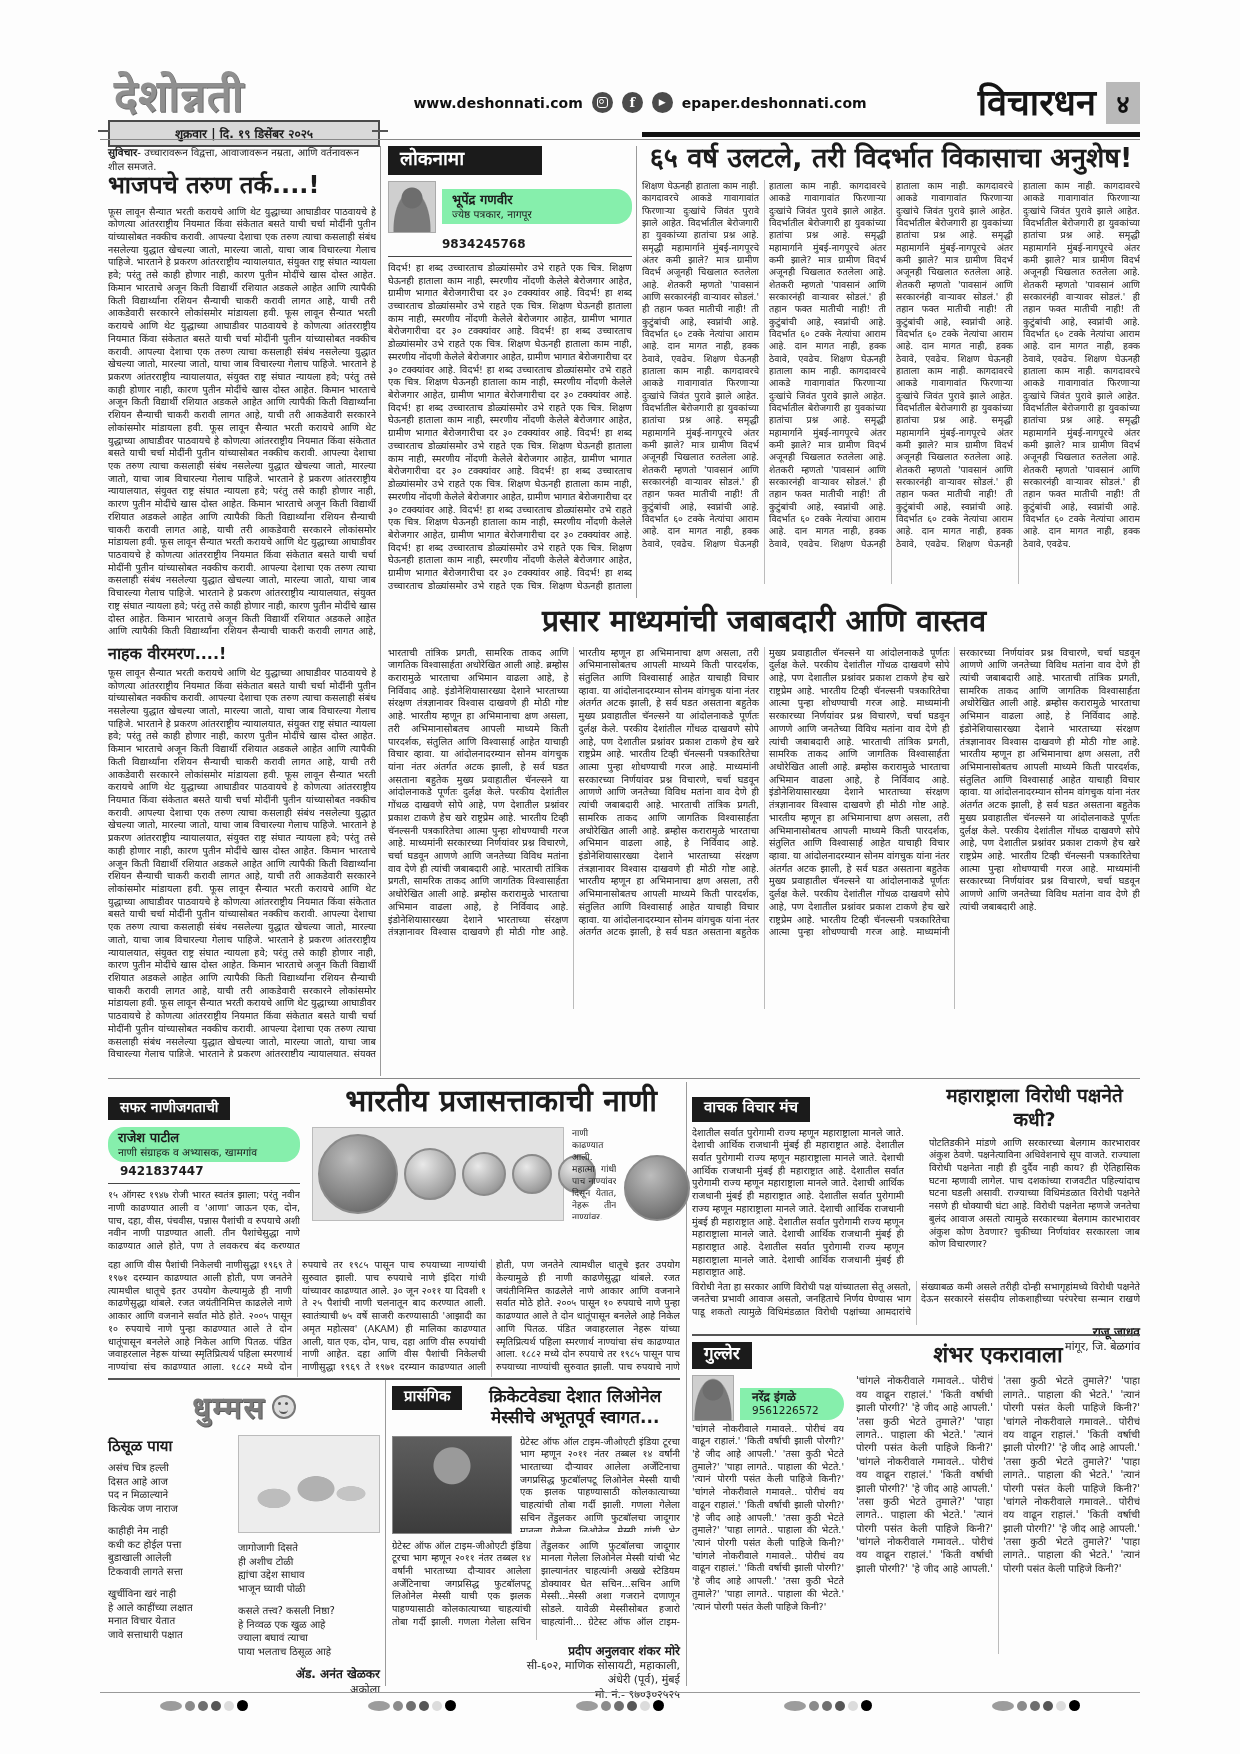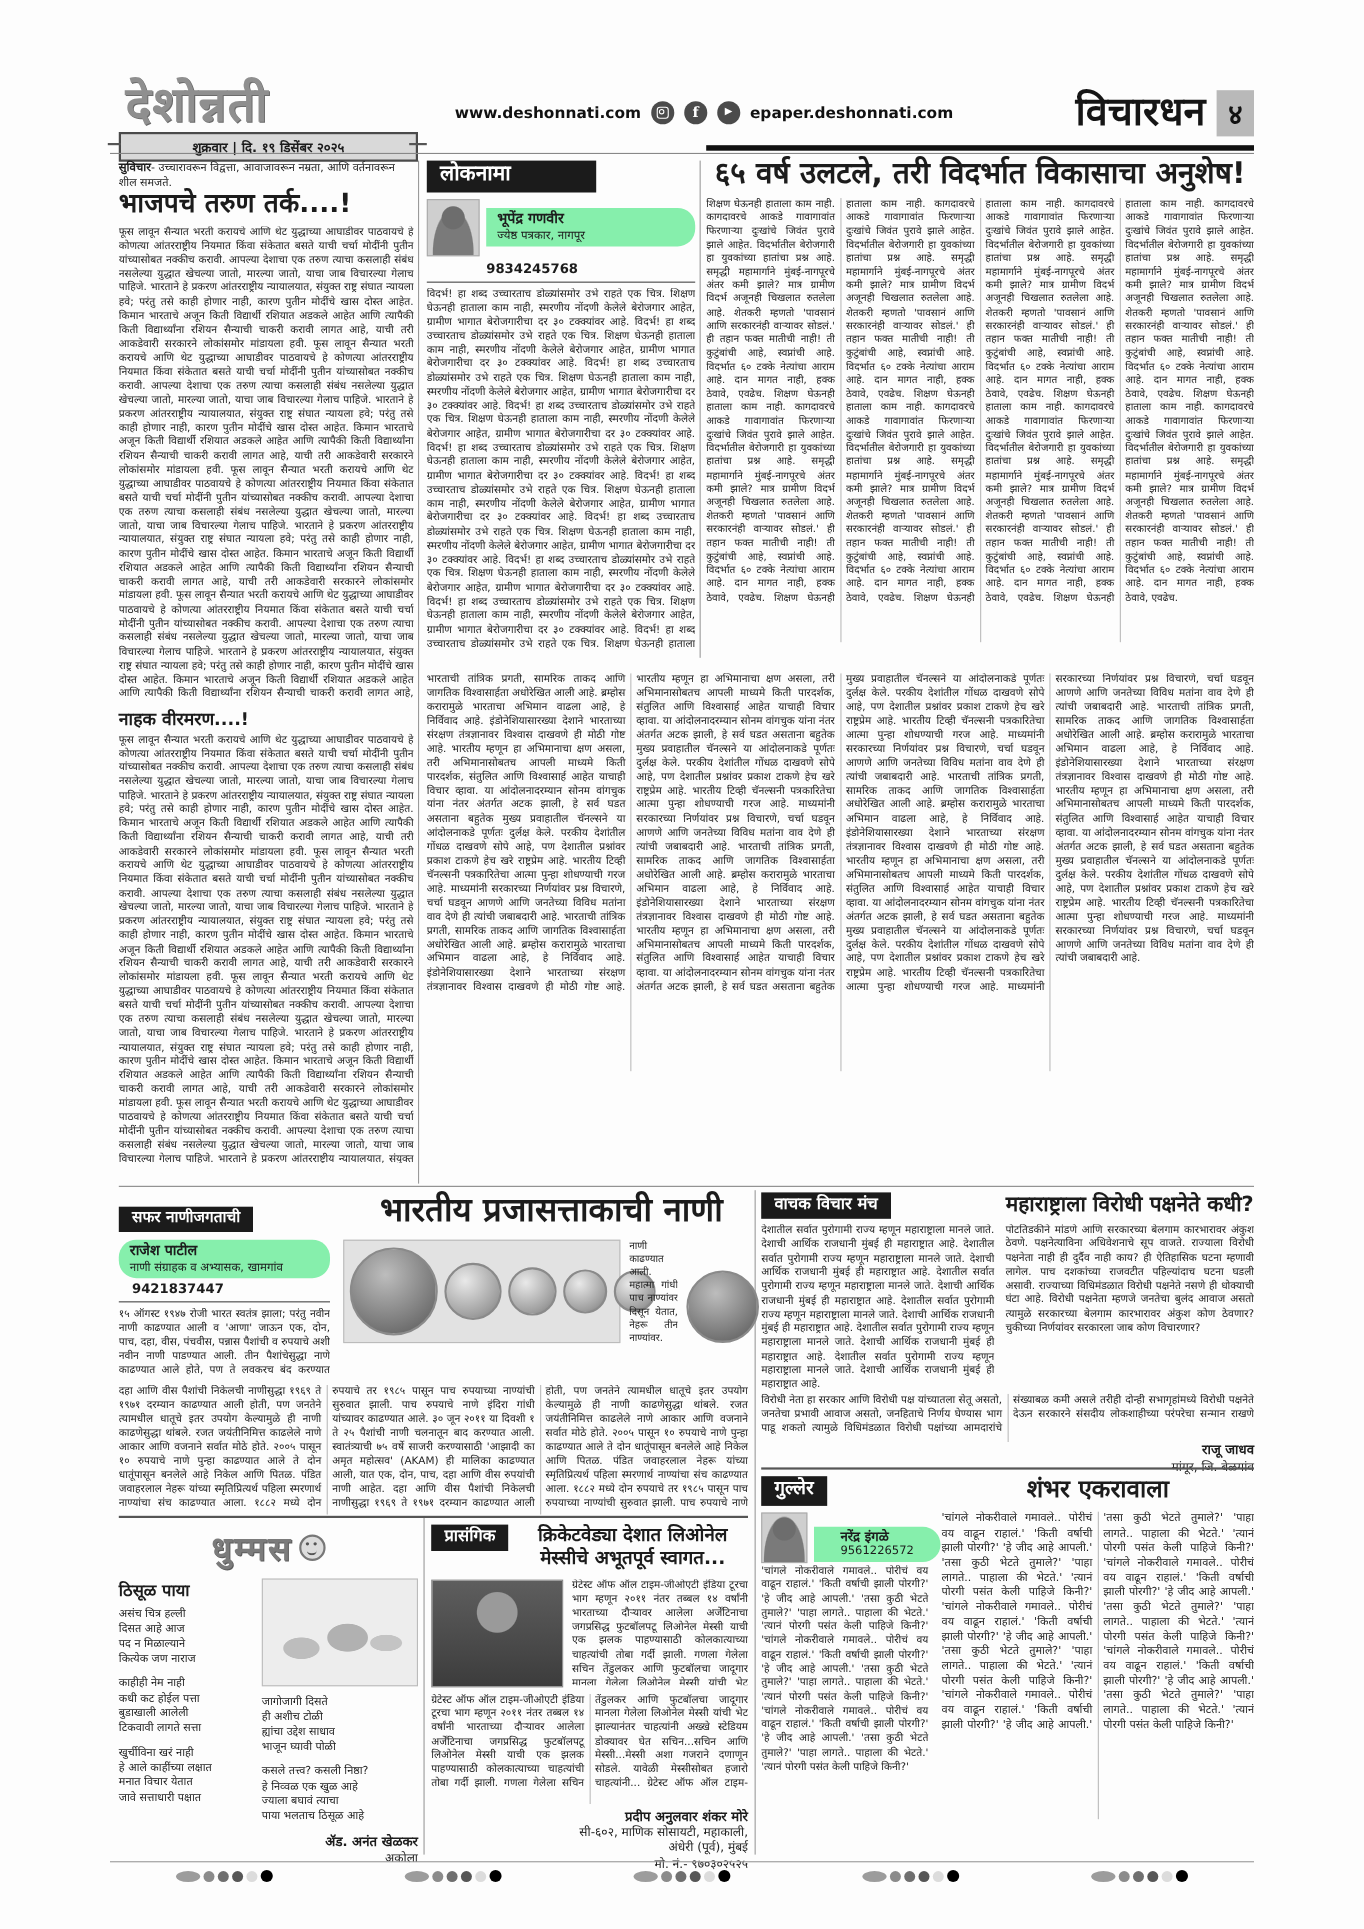--- a/index.html
+++ b/index.html
@@ -144,20 +144,23 @@
   </div>
 
   <div class="abs" style="left:642px;top:132px;width:498px;height:466px;">
     <div style="height:5px;background:#111;margin-bottom:5px;"></div>
     <div class="hl-xl">६५ वर्ष उलटले, तरी विदर्भात विकासाचा अनुशेष!</div>
     <div class="body-text cols-4" style="height:404px;margin-top:7px;font-size:9.2px;">शिक्षण घेऊनही हाताला काम नाही. कागदावरचे आकडे गावागावांत फिरणाऱ्या दुःखांचे जिवंत पुरावे झाले आहेत. विदर्भातील बेरोजगारी हा युवकांच्या हातांचा प्रश्न आहे. समृद्धी महामार्गाने मुंबई-नागपूरचे अंतर कमी झाले? मात्र ग्रामीण विदर्भ अजूनही चिखलात रुतलेला आहे. शेतकरी म्हणतो 'पावसानं आणि सरकारनंही वाऱ्यावर सोडलं.' ही तहान फक्त मातीची नाही! ती कुटुंबांची आहे, स्वप्नांची आहे. विदर्भात ६० टक्के नेत्यांचा आराम आहे. दान मागत नाही, हक्क ठेवावे, एवढेच.   शिक्षण घेऊनही हाताला काम नाही. कागदावरचे आकडे गावागावांत फिरणाऱ्या दुःखांचे जिवंत पुरावे झाले आहेत. विदर्भातील बेरोजगारी हा युवकांच्या हातांचा प्रश्न आहे. समृद्धी महामार्गाने मुंबई-नागपूरचे अंतर कमी झाले? मात्र ग्रामीण विदर्भ अजूनही चिखलात रुतलेला आहे. शेतकरी म्हणतो 'पावसानं आणि सरकारनंही वाऱ्यावर सोडलं.' ही तहान फक्त मातीची नाही! ती कुटुंबांची आहे, स्वप्नांची आहे. विदर्भात ६० टक्के नेत्यांचा आराम आहे. दान मागत नाही, हक्क ठेवावे, एवढेच.   शिक्षण घेऊनही हाताला काम नाही. कागदावरचे आकडे गावागावांत फिरणाऱ्या दुःखांचे जिवंत पुरावे झाले आहेत. विदर्भातील बेरोजगारी हा युवकांच्या हातांचा प्रश्न आहे. समृद्धी महामार्गाने मुंबई-नागपूरचे अंतर कमी झाले? मात्र ग्रामीण विदर्भ अजूनही चिखलात रुतलेला आहे. शेतकरी म्हणतो 'पावसानं आणि सरकारनंही वाऱ्यावर सोडलं.' ही तहान फक्त मातीची नाही! ती कुटुंबांची आहे, स्वप्नांची आहे. विदर्भात ६० टक्के नेत्यांचा आराम आहे. दान मागत नाही, हक्क ठेवावे, एवढेच.   शिक्षण घेऊनही हाताला काम नाही. कागदावरचे आकडे गावागावांत फिरणाऱ्या दुःखांचे जिवंत पुरावे झाले आहेत. विदर्भातील बेरोजगारी हा युवकांच्या हातांचा प्रश्न आहे. समृद्धी महामार्गाने मुंबई-नागपूरचे अंतर कमी झाले? मात्र ग्रामीण विदर्भ अजूनही चिखलात रुतलेला आहे. शेतकरी म्हणतो 'पावसानं आणि सरकारनंही वाऱ्यावर सोडलं.' ही तहान फक्त मातीची नाही! ती कुटुंबांची आहे, स्वप्नांची आहे. विदर्भात ६० टक्के नेत्यांचा आराम आहे. दान मागत नाही, हक्क ठेवावे, एवढेच.   शिक्षण घेऊनही हाताला काम नाही. कागदावरचे आकडे गावागावांत फिरणाऱ्या दुःखांचे जिवंत पुरावे झाले आहेत. विदर्भातील बेरोजगारी हा युवकांच्या हातांचा प्रश्न आहे. समृद्धी महामार्गाने मुंबई-नागपूरचे अंतर कमी झाले? मात्र ग्रामीण विदर्भ अजूनही चिखलात रुतलेला आहे. शेतकरी म्हणतो 'पावसानं आणि सरकारनंही वाऱ्यावर सोडलं.' ही तहान फक्त मातीची नाही! ती कुटुंबांची आहे, स्वप्नांची आहे. विदर्भात ६० टक्के नेत्यांचा आराम आहे. दान मागत नाही, हक्क ठेवावे, एवढेच.   शिक्षण घेऊनही हाताला काम नाही. कागदावरचे आकडे गावागावांत फिरणाऱ्या दुःखांचे जिवंत पुरावे झाले आहेत. विदर्भातील बेरोजगारी हा युवकांच्या हातांचा प्रश्न आहे. समृद्धी महामार्गाने मुंबई-नागपूरचे अंतर कमी झाले? मात्र ग्रामीण विदर्भ अजूनही चिखलात रुतलेला आहे. शेतकरी म्हणतो 'पावसानं आणि सरकारनंही वाऱ्यावर सोडलं.' ही तहान फक्त मातीची नाही! ती कुटुंबांची आहे, स्वप्नांची आहे. विदर्भात ६० टक्के नेत्यांचा आराम आहे. दान मागत नाही, हक्क ठेवावे, एवढेच.   शिक्षण घेऊनही हाताला काम नाही. कागदावरचे आकडे गावागावांत फिरणाऱ्या दुःखांचे जिवंत पुरावे झाले आहेत. विदर्भातील बेरोजगारी हा युवकांच्या हातांचा प्रश्न आहे. समृद्धी महामार्गाने मुंबई-नागपूरचे अंतर कमी झाले? मात्र ग्रामीण विदर्भ अजूनही चिखलात रुतलेला आहे. शेतकरी म्हणतो 'पावसानं आणि सरकारनंही वाऱ्यावर सोडलं.' ही तहान फक्त मातीची नाही! ती कुटुंबांची आहे, स्वप्नांची आहे. विदर्भात ६० टक्के नेत्यांचा आराम आहे. दान मागत नाही, हक्क ठेवावे, एवढेच.   शिक्षण घेऊनही हाताला काम नाही. कागदावरचे आकडे गावागावांत फिरणाऱ्या दुःखांचे जिवंत पुरावे झाले आहेत. विदर्भातील बेरोजगारी हा युवकांच्या हातांचा प्रश्न आहे. समृद्धी महामार्गाने मुंबई-नागपूरचे अंतर कमी झाले? मात्र ग्रामीण विदर्भ अजूनही चिखलात रुतलेला आहे. शेतकरी म्हणतो 'पावसानं आणि सरकारनंही वाऱ्यावर सोडलं.' ही तहान फक्त मातीची नाही! ती कुटुंबांची आहे, स्वप्नांची आहे. विदर्भात ६० टक्के नेत्यांचा आराम आहे. दान मागत नाही, हक्क ठेवावे, एवढेच.</div>
   </div>
 
   <div class="abs" style="left:388px;top:604px;width:752px;height:470px;">
     <div style="display:flex;gap:14px;">
+      <div style="flex:1;display:flex;align-items:center;justify-content:center;">
+        <div class="hl-xl" style="font-size:30px;">प्रसार माध्यमांची जबाबदारी आणि वास्तव</div>
+      </div>
     </div>
     <div class="body-text cols-4" style="height:362px;margin-top:8px;">भारताची तांत्रिक प्रगती, सामरिक ताकद आणि जागतिक विश्वासार्हता अधोरेखित आली आहे. ब्रम्होस करारामुळे भारताचा अभिमान वाढला आहे, हे निर्विवाद आहे. इंडोनेशियासारख्या देशाने भारताच्या संरक्षण तंत्रज्ञानावर विश्वास दाखवणे ही मोठी गोष्ट आहे. भारतीय म्हणून हा अभिमानाचा क्षण असला, तरी अभिमानासोबतच आपली माध्यमे किती पारदर्शक, संतुलित आणि विश्वासार्ह आहेत याचाही विचार व्हावा. या आंदोलनादरम्यान सोनम वांगचुक यांना नंतर अंतर्गत अटक झाली, हे सर्व घडत असताना बहुतेक मुख्य प्रवाहातील चॅनल्सने या आंदोलनाकडे पूर्णतः दुर्लक्ष केले. परकीय देशांतील गोंधळ दाखवणे सोपे आहे, पण देशातील प्रश्नांवर प्रकाश टाकणे हेच खरे राष्ट्रप्रेम आहे. भारतीय टिव्ही चॅनल्सनी पत्रकारितेचा आत्मा पुन्हा शोधण्याची गरज आहे. माध्यमांनी सरकारच्या निर्णयांवर प्रश्न विचारणे, चर्चा घडवून आणणे आणि जनतेच्या विविध मतांना वाव देणे ही त्यांची जबाबदारी आहे.   भारताची तांत्रिक प्रगती, सामरिक ताकद आणि जागतिक विश्वासार्हता अधोरेखित आली आहे. ब्रम्होस करारामुळे भारताचा अभिमान वाढला आहे, हे निर्विवाद आहे. इंडोनेशियासारख्या देशाने भारताच्या संरक्षण तंत्रज्ञानावर विश्वास दाखवणे ही मोठी गोष्ट आहे. भारतीय म्हणून हा अभिमानाचा क्षण असला, तरी अभिमानासोबतच आपली माध्यमे किती पारदर्शक, संतुलित आणि विश्वासार्ह आहेत याचाही विचार व्हावा. या आंदोलनादरम्यान सोनम वांगचुक यांना नंतर अंतर्गत अटक झाली, हे सर्व घडत असताना बहुतेक मुख्य प्रवाहातील चॅनल्सने या आंदोलनाकडे पूर्णतः दुर्लक्ष केले. परकीय देशांतील गोंधळ दाखवणे सोपे आहे, पण देशातील प्रश्नांवर प्रकाश टाकणे हेच खरे राष्ट्रप्रेम आहे. भारतीय टिव्ही चॅनल्सनी पत्रकारितेचा आत्मा पुन्हा शोधण्याची गरज आहे. माध्यमांनी सरकारच्या निर्णयांवर प्रश्न विचारणे, चर्चा घडवून आणणे आणि जनतेच्या विविध मतांना वाव देणे ही त्यांची जबाबदारी आहे.   भारताची तांत्रिक प्रगती, सामरिक ताकद आणि जागतिक विश्वासार्हता अधोरेखित आली आहे. ब्रम्होस करारामुळे भारताचा अभिमान वाढला आहे, हे निर्विवाद आहे. इंडोनेशियासारख्या देशाने भारताच्या संरक्षण तंत्रज्ञानावर विश्वास दाखवणे ही मोठी गोष्ट आहे. भारतीय म्हणून हा अभिमानाचा क्षण असला, तरी अभिमानासोबतच आपली माध्यमे किती पारदर्शक, संतुलित आणि विश्वासार्ह आहेत याचाही विचार व्हावा. या आंदोलनादरम्यान सोनम वांगचुक यांना नंतर अंतर्गत अटक झाली, हे सर्व घडत असताना बहुतेक मुख्य प्रवाहातील चॅनल्सने या आंदोलनाकडे पूर्णतः दुर्लक्ष केले. परकीय देशांतील गोंधळ दाखवणे सोपे आहे, पण देशातील प्रश्नांवर प्रकाश टाकणे हेच खरे राष्ट्रप्रेम आहे. भारतीय टिव्ही चॅनल्सनी पत्रकारितेचा आत्मा पुन्हा शोधण्याची गरज आहे. माध्यमांनी सरकारच्या निर्णयांवर प्रश्न विचारणे, चर्चा घडवून आणणे आणि जनतेच्या विविध मतांना वाव देणे ही त्यांची जबाबदारी आहे.   भारताची तांत्रिक प्रगती, सामरिक ताकद आणि जागतिक विश्वासार्हता अधोरेखित आली आहे. ब्रम्होस करारामुळे भारताचा अभिमान वाढला आहे, हे निर्विवाद आहे. इंडोनेशियासारख्या देशाने भारताच्या संरक्षण तंत्रज्ञानावर विश्वास दाखवणे ही मोठी गोष्ट आहे. भारतीय म्हणून हा अभिमानाचा क्षण असला, तरी अभिमानासोबतच आपली माध्यमे किती पारदर्शक, संतुलित आणि विश्वासार्ह आहेत याचाही विचार व्हावा. या आंदोलनादरम्यान सोनम वांगचुक यांना नंतर अंतर्गत अटक झाली, हे सर्व घडत असताना बहुतेक मुख्य प्रवाहातील चॅनल्सने या आंदोलनाकडे पूर्णतः दुर्लक्ष केले. परकीय देशांतील गोंधळ दाखवणे सोपे आहे, पण देशातील प्रश्नांवर प्रकाश टाकणे हेच खरे राष्ट्रप्रेम आहे. भारतीय टिव्ही चॅनल्सनी पत्रकारितेचा आत्मा पुन्हा शोधण्याची गरज आहे. माध्यमांनी सरकारच्या निर्णयांवर प्रश्न विचारणे, चर्चा घडवून आणणे आणि जनतेच्या विविध मतांना वाव देणे ही त्यांची जबाबदारी आहे.   भारताची तांत्रिक प्रगती, सामरिक ताकद आणि जागतिक विश्वासार्हता अधोरेखित आली आहे. ब्रम्होस करारामुळे भारताचा अभिमान वाढला आहे, हे निर्विवाद आहे. इंडोनेशियासारख्या देशाने भारताच्या संरक्षण तंत्रज्ञानावर विश्वास दाखवणे ही मोठी गोष्ट आहे. भारतीय म्हणून हा अभिमानाचा क्षण असला, तरी अभिमानासोबतच आपली माध्यमे किती पारदर्शक, संतुलित आणि विश्वासार्ह आहेत याचाही विचार व्हावा. या आंदोलनादरम्यान सोनम वांगचुक यांना नंतर अंतर्गत अटक झाली, हे सर्व घडत असताना बहुतेक मुख्य प्रवाहातील चॅनल्सने या आंदोलनाकडे पूर्णतः दुर्लक्ष केले. परकीय देशांतील गोंधळ दाखवणे सोपे आहे, पण देशातील प्रश्नांवर प्रकाश टाकणे हेच खरे राष्ट्रप्रेम आहे. भारतीय टिव्ही चॅनल्सनी पत्रकारितेचा आत्मा पुन्हा शोधण्याची गरज आहे. माध्यमांनी सरकारच्या निर्णयांवर प्रश्न विचारणे, चर्चा घडवून आणणे आणि जनतेच्या विविध मतांना वाव देणे ही त्यांची जबाबदारी आहे.</div>
   </div>
 
   <div class="abs" style="left:108px;top:1078px;width:1032px;height:1px;background:#888;"></div>
 
   <div class="abs" style="left:108px;top:1084px;width:572px;height:290px;">
     <div style="display:flex;gap:12px;">
       <div style="width:192px;flex:none;">
         <div class="sec-box" style="font-size:14px;margin-top:13px;">सफर नाणीजगताची</div>
@@ -183,21 +186,21 @@
             <div class="body-text" style="height:92px;font-size:9px;">नाणी काढण्यात आली. महात्मा गांधी पाच नाण्यांवर दिसून येतात, नेहरू तीन नाण्यांवर, सुभाषचंद्र बोस व डॉ. बाबासाहेब आंबेडकर दोन-दोन नाण्यांवर दिसून येतात. मौलाना आझाद, भगतसिंग, डॉ. राजेंद्रप्रसाद...</div>
           </div>
           <div class="coin coin-big" style="width:62px;height:62px;align-self:flex-end;"></div>
         </div>
       </div>
     </div>
     <div class="body-text cols-3" style="height:118px;margin-top:8px;">दहा आणि वीस पैशांची निकेलची नाणीसुद्धा १९६९ ते १९७१ दरम्यान काढण्यात आली होती, पण जनतेने त्यामधील धातूचे इतर उपयोग केल्यामुळे ही नाणी काढणेसुद्धा थांबले. रजत जयंतीनिमित्त काढलेले नाणे आकार आणि वजनाने सर्वात मोठे होते. २००५ पासून १० रुपयाचे नाणे पुन्हा काढण्यात आले ते दोन धातूंपासून बनलेले आहे निकेल आणि पितळ. पंडित जवाहरलाल नेहरू यांच्या स्मृतिप्रित्यर्थ पहिला स्मरणार्थ नाण्यांचा संच काढण्यात आला. १८८२ मध्ये दोन रुपयाचे तर १९८५ पासून पाच रुपयाच्या नाण्यांची सुरुवात झाली. पाच रुपयाचे नाणे इंदिरा गांधी यांच्यावर काढण्यात आले. ३० जून २०११ या दिवशी १ ते २५ पैशांची नाणी चलनातून बाद करण्यात आली. स्वातंत्र्याची ७५ वर्षे साजरी करण्यासाठी 'आझादी का अमृत महोत्सव' (AKAM) ही मालिका काढण्यात आली, यात एक, दोन, पाच, दहा आणि वीस रुपयांची नाणी आहेत.   दहा आणि वीस पैशांची निकेलची नाणीसुद्धा १९६९ ते १९७१ दरम्यान काढण्यात आली होती, पण जनतेने त्यामधील धातूचे इतर उपयोग केल्यामुळे ही नाणी काढणेसुद्धा थांबले. रजत जयंतीनिमित्त काढलेले नाणे आकार आणि वजनाने सर्वात मोठे होते. २००५ पासून १० रुपयाचे नाणे पुन्हा काढण्यात आले ते दोन धातूंपासून बनलेले आहे निकेल आणि पितळ. पंडित जवाहरलाल नेहरू यांच्या स्मृतिप्रित्यर्थ पहिला स्मरणार्थ नाण्यांचा संच काढण्यात आला. १८८२ मध्ये दोन रुपयाचे तर १९८५ पासून पाच रुपयाच्या नाण्यांची सुरुवात झाली. पाच रुपयाचे नाणे इंदिरा गांधी यांच्यावर काढण्यात आले. ३० जून २०११ या दिवशी १ ते २५ पैशांची नाणी चलनातून बाद करण्यात आली. स्वातंत्र्याची ७५ वर्षे साजरी करण्यासाठी 'आझादी का अमृत महोत्सव' (AKAM) ही मालिका काढण्यात आली, यात एक, दोन, पाच, दहा आणि वीस रुपयांची नाणी आहेत.</div>
   </div>
 
   <div class="abs" style="left:692px;top:1084px;width:448px;height:246px;">
-    <div style="display:flex;gap:10px;">
+    <div style="display:flex;gap:25px;align-items:flex-end;">
       <div style="width:212px;flex:none;">
         <div class="sec-box" style="font-size:15px;">वाचक विचार मंच</div>
         <div class="body-text" style="height:150px;margin-top:5px;">देशातील सर्वात पुरोगामी राज्य म्हणून महाराष्ट्राला मानले जाते. देशाची आर्थिक राजधानी मुंबई ही महाराष्ट्रात आहे.   देशातील सर्वात पुरोगामी राज्य म्हणून महाराष्ट्राला मानले जाते. देशाची आर्थिक राजधानी मुंबई ही महाराष्ट्रात आहे.   देशातील सर्वात पुरोगामी राज्य म्हणून महाराष्ट्राला मानले जाते. देशाची आर्थिक राजधानी मुंबई ही महाराष्ट्रात आहे.   देशातील सर्वात पुरोगामी राज्य म्हणून महाराष्ट्राला मानले जाते. देशाची आर्थिक राजधानी मुंबई ही महाराष्ट्रात आहे.   देशातील सर्वात पुरोगामी राज्य म्हणून महाराष्ट्राला मानले जाते. देशाची आर्थिक राजधानी मुंबई ही महाराष्ट्रात आहे.   देशातील सर्वात पुरोगामी राज्य म्हणून महाराष्ट्राला मानले जाते. देशाची आर्थिक राजधानी मुंबई ही महाराष्ट्रात आहे.</div>
       </div>
       <div style="flex:1;">
         <div class="hl-sm" style="font-size:19px;">महाराष्ट्राला विरोधी पक्षनेते कधी?</div>
         <div class="body-text" style="height:140px;margin-top:5px;">पोटतिडकीने मांडणे आणि सरकारच्या बेलगाम कारभारावर अंकुश ठेवणे. पक्षनेत्याविना अधिवेशनाचे सूप वाजते. राज्याला विरोधी पक्षनेता नाही ही दुर्दैव नाही काय? ही ऐतिहासिक घटना म्हणावी लागेल. पाच दशकांच्या राजवटीत पहिल्यांदाच घटना घडली असावी. राज्याच्या विधिमंडळात विरोधी पक्षनेते नसणे ही धोक्याची घंटा आहे. विरोधी पक्षनेता म्हणजे जनतेचा बुलंद आवाज असतो त्यामुळे सरकारच्या बेलगाम कारभारावर अंकुश कोण ठेवणार? चुकीच्या निर्णयांवर सरकारला जाब कोण विचारणार?</div>
       </div>
     </div>
     <div class="body-text cols-2" style="height:44px;margin-top:4px;">विरोधी नेता हा सरकार आणि विरोधी पक्ष यांच्यातला सेतू असतो, जनतेचा प्रभावी आवाज असतो, जनहिताचे निर्णय घेण्यास भाग पाडू शकतो त्यामुळे विधिमंडळात विरोधी पक्षांच्या आमदारांचे संख्याबळ कमी असले तरीही दोन्ही सभागृहांमध्ये विरोधी पक्षनेते देऊन सरकारने संसदीय लोकशाहीच्या परंपरेचा सन्मान राखणे गरजेचे आहे! विरोधी पक्षाला मान, सन्मान, अधिकार दिला पाहिजे.</div>
@@ -266,21 +269,21 @@
       <span>मो. नं.- ९७०३०२५२५</span>
     </div>
   </div>
 
   <div class="abs" style="left:692px;top:1342px;width:448px;height:342px;">
     <div style="display:flex;gap:12px;">
       <div style="width:152px;flex:none;">
         <div class="sec-box" style="font-size:17px;">गुल्लेर</div>
         <div class="author-card">
           <div class="a-photo" style="width:40px;height:44px;"></div>
-          <div class="a-pill" style="padding:2px 24px 3px;margin-top:12px;">
+          <div class="a-pill" style="padding:2px 12px 3px;margin-top:12px;">
             <div class="a-name" style="font-size:12px;">नरेंद्र इंगळे</div>
             <div class="a-title">9561226572</div>
           </div>
         </div>
         <div class="body-text" style="height:218px;">'चांगले नोकरीवाले गमावले.. पोरीचं वय वाढून राहालं.' 'किती वर्षाची झाली पोरगी?' 'हे जीद आहे आपली.' 'तसा कुठी भेटते तुमाले?' 'पाहा लागते.. पाहाला की भेटते.' 'त्यानं पोरगी पसंत केली पाहिजे किनी?'   'चांगले नोकरीवाले गमावले.. पोरीचं वय वाढून राहालं.' 'किती वर्षाची झाली पोरगी?' 'हे जीद आहे आपली.' 'तसा कुठी भेटते तुमाले?' 'पाहा लागते.. पाहाला की भेटते.' 'त्यानं पोरगी पसंत केली पाहिजे किनी?'   'चांगले नोकरीवाले गमावले.. पोरीचं वय वाढून राहालं.' 'किती वर्षाची झाली पोरगी?' 'हे जीद आहे आपली.' 'तसा कुठी भेटते तुमाले?' 'पाहा लागते.. पाहाला की भेटते.' 'त्यानं पोरगी पसंत केली पाहिजे किनी?'</div>
       </div>
       <div style="flex:1;">
         <div class="hl-md" style="text-align:center;font-size:22px;">शंभर एकरावाला</div>
         <div class="body-text cols-2" style="height:280px;margin-top:6px;font-size:10px;">'चांगले नोकरीवाले गमावले.. पोरीचं वय वाढून राहालं.' 'किती वर्षाची झाली पोरगी?' 'हे जीद आहे आपली.' 'तसा कुठी भेटते तुमाले?' 'पाहा लागते.. पाहाला की भेटते.' 'त्यानं पोरगी पसंत केली पाहिजे किनी?'   'चांगले नोकरीवाले गमावले.. पोरीचं वय वाढून राहालं.' 'किती वर्षाची झाली पोरगी?' 'हे जीद आहे आपली.' 'तसा कुठी भेटते तुमाले?' 'पाहा लागते.. पाहाला की भेटते.' 'त्यानं पोरगी पसंत केली पाहिजे किनी?'   'चांगले नोकरीवाले गमावले.. पोरीचं वय वाढून राहालं.' 'किती वर्षाची झाली पोरगी?' 'हे जीद आहे आपली.' 'तसा कुठी भेटते तुमाले?' 'पाहा लागते.. पाहाला की भेटते.' 'त्यानं पोरगी पसंत केली पाहिजे किनी?'   'चांगले नोकरीवाले गमावले.. पोरीचं वय वाढून राहालं.' 'किती वर्षाची झाली पोरगी?' 'हे जीद आहे आपली.' 'तसा कुठी भेटते तुमाले?' 'पाहा लागते.. पाहाला की भेटते.' 'त्यानं पोरगी पसंत केली पाहिजे किनी?'   'चांगले नोकरीवाले गमावले.. पोरीचं वय वाढून राहालं.' 'किती वर्षाची झाली पोरगी?' 'हे जीद आहे आपली.' 'तसा कुठी भेटते तुमाले?' 'पाहा लागते.. पाहाला की भेटते.' 'त्यानं पोरगी पसंत केली पाहिजे किनी?'</div>
       </div>

